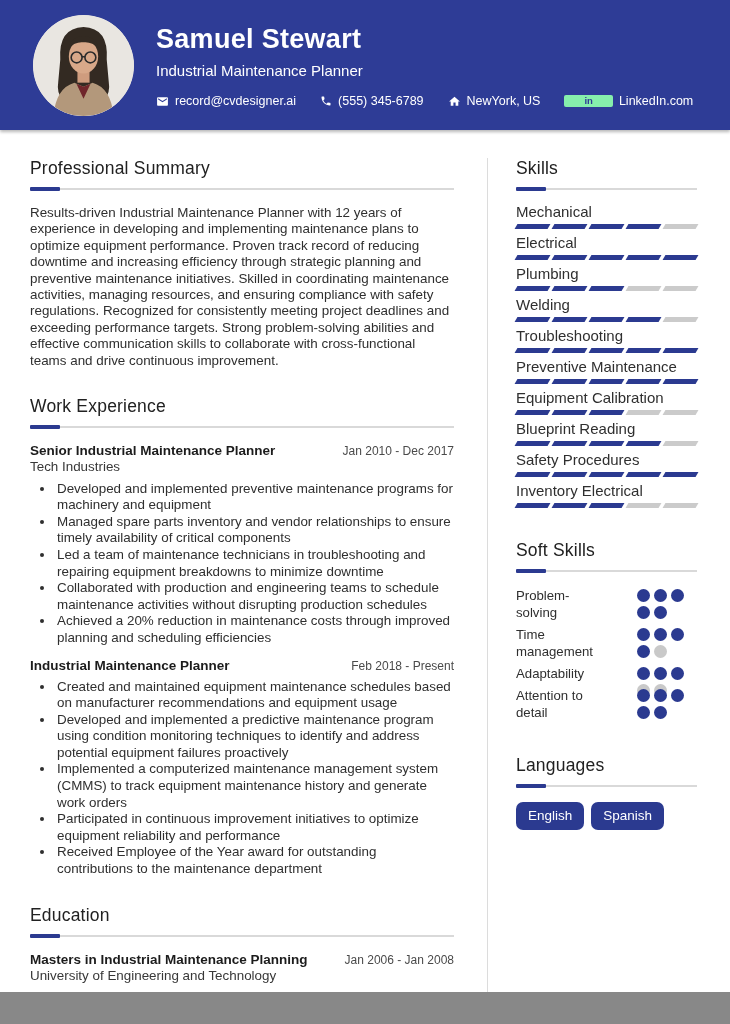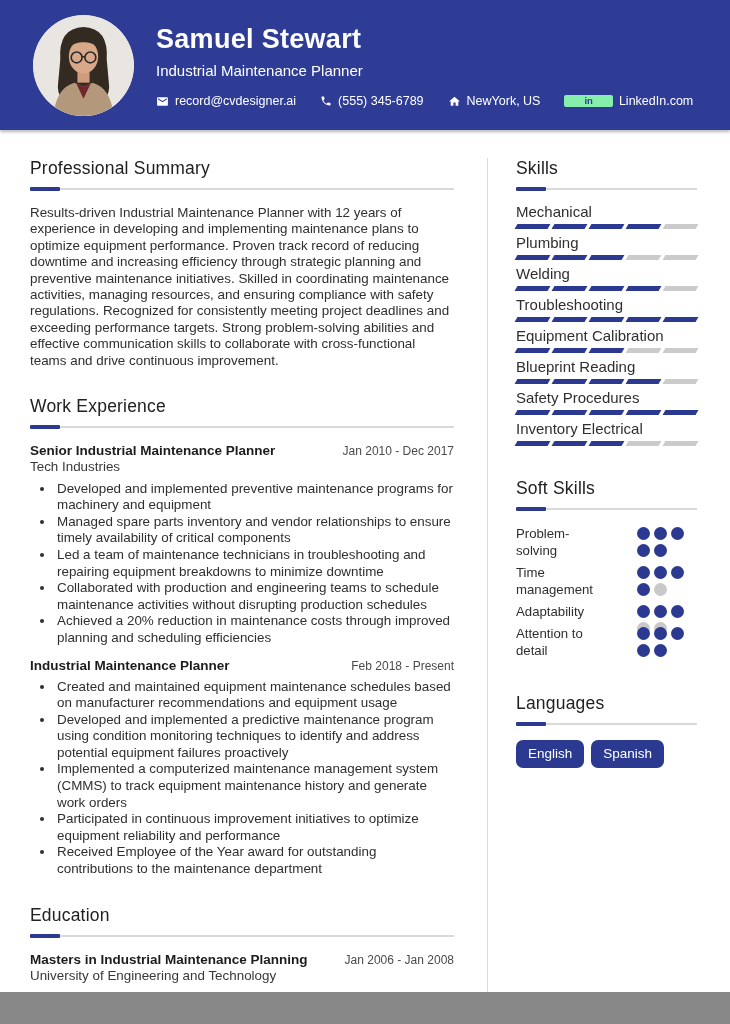--- a/index.html
+++ b/index.html
@@ -227,20 +227,30 @@
               <div class="skill-label">Mechanical</div>
               <div class="skill-bar">
                 <span class="seg on"></span>
                 <span class="seg on"></span>
                 <span class="seg on"></span>
                 <span class="seg on"></span>
                 <span class="seg"></span>
               </div>
             </div>
             <div class="skill">
+              <div class="skill-label">Electrical</div>
+              <div class="skill-bar">
+                <span class="seg on"></span>
+                <span class="seg on"></span>
+                <span class="seg on"></span>
+                <span class="seg on"></span>
+                <span class="seg on"></span>
+              </div>
+            </div>
+            <div class="skill">
               <div class="skill-label">Plumbing</div>
               <div class="skill-bar">
                 <span class="seg on"></span>
                 <span class="seg on"></span>
                 <span class="seg on"></span>
                 <span class="seg"></span>
                 <span class="seg"></span>
               </div>
             </div>
             <div class="skill">
@@ -248,20 +258,30 @@
               <div class="skill-bar">
                 <span class="seg on"></span>
                 <span class="seg on"></span>
                 <span class="seg on"></span>
                 <span class="seg on"></span>
                 <span class="seg"></span>
               </div>
             </div>
             <div class="skill">
               <div class="skill-label">Troubleshooting</div>
+              <div class="skill-bar">
+                <span class="seg on"></span>
+                <span class="seg on"></span>
+                <span class="seg on"></span>
+                <span class="seg on"></span>
+                <span class="seg on"></span>
+              </div>
+            </div>
+            <div class="skill">
+              <div class="skill-label">Preventive Maintenance</div>
               <div class="skill-bar">
                 <span class="seg on"></span>
                 <span class="seg on"></span>
                 <span class="seg on"></span>
                 <span class="seg on"></span>
                 <span class="seg on"></span>
               </div>
             </div>
             <div class="skill">
               <div class="skill-label">Equipment Calibration</div>

